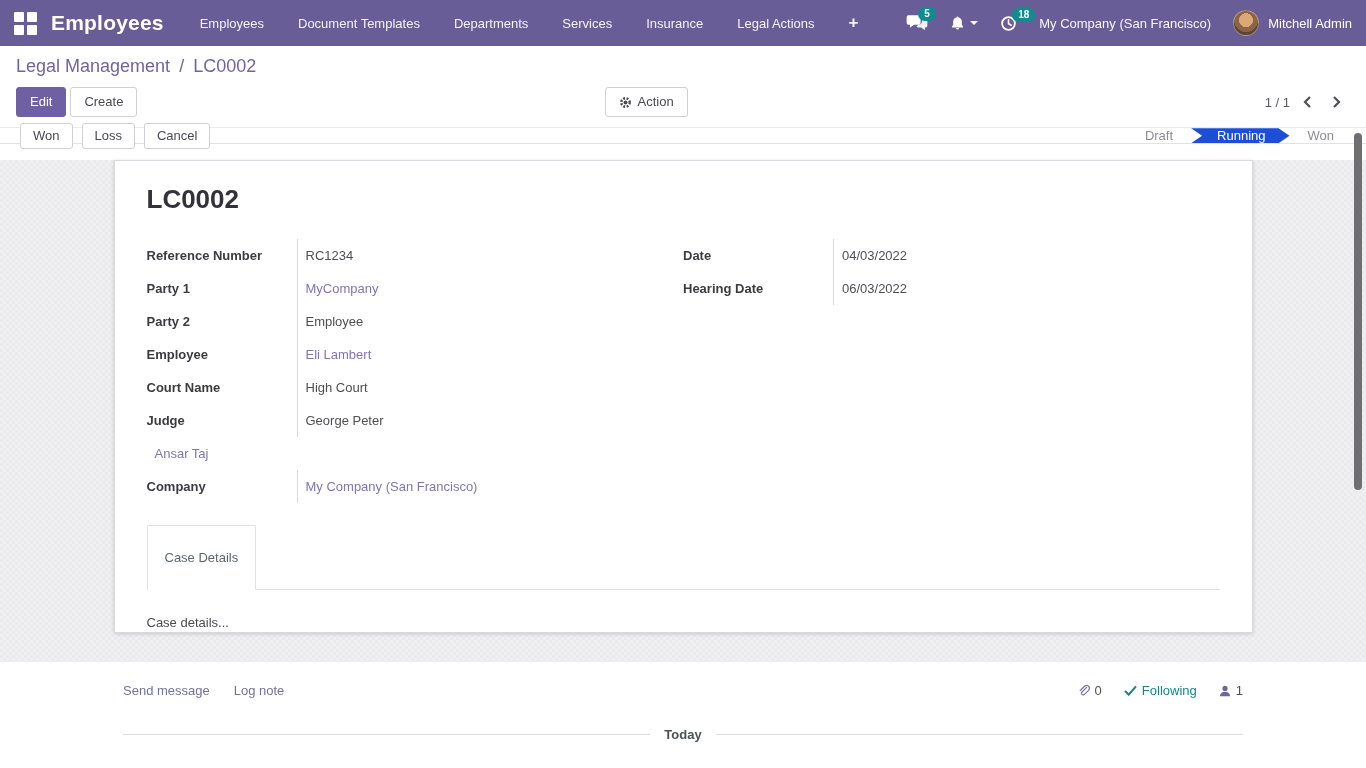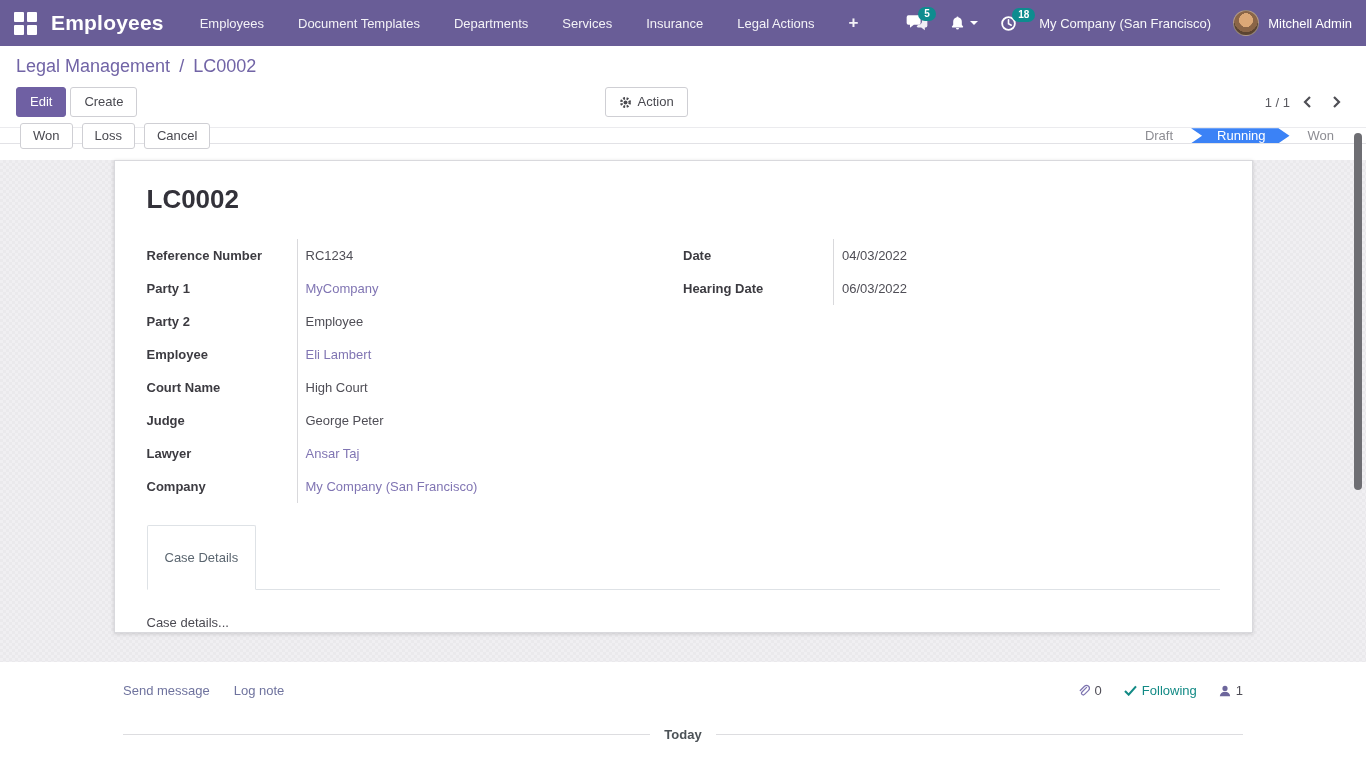--- a/index.html
+++ b/index.html
@@ -35,21 +35,21 @@
   .btn.action { display:flex; align-items:center; gap:6px; }
   .pager { display:flex; align-items:center; gap:4px; color:#5a5a60; font-size:13px; }
   .pager-btn { background:none; border:none; cursor:pointer; padding:4px 8px; display:flex; align-items:center; }
 
   
   .statusbar { height:17px; background:#fff; border-top:1px solid #ebebee; border-bottom:1px solid #e2e2e6; display:flex; align-items:center; padding:0 16px 0 20px; }
   .sb-left { display:flex; gap:5px; }
   .btn.small { padding:5px 12px; }
   .sb-right { margin-left:auto; display:flex; align-items:stretch; height:100%; }
   .state { display:flex; align-items:center; font-size:13px; color:#8d8d93; padding:0 16px; }
-  .state.active { background:#3b82f6; color:#fff; padding:0 24px 0 26px; clip-path:polygon(0 0, calc(100% - 11px) 0, 100% 50%, calc(100% - 11px) 100%, 0 100%, 11px 50%); margin:0 2px; cursor:default; }
+  .state.active { background:#1d4ed8; color:#fff; padding:0 24px 0 26px; clip-path:polygon(0 0, calc(100% - 11px) 0, 100% 50%, calc(100% - 11px) 100%, 0 100%, 11px 50%); margin:0 2px; cursor:default; }
 
   
   .content { height:502px; background-color:#f0eff2;
     background-image:
       linear-gradient(45deg, rgba(0,0,0,.025) 25%, transparent 25%, transparent 75%, rgba(0,0,0,.025) 75%),
       linear-gradient(45deg, rgba(0,0,0,.025) 25%, transparent 25%, transparent 75%, rgba(0,0,0,.025) 75%);
     background-size:6px 6px; background-position:0 0, 3px 3px; }
   .sheet { width:1139px; height:473px; margin:16px auto 0; background:#fff; border:1px solid #d9d9dd; box-shadow:0 1px 4px rgba(0,0,0,.15); padding:23px 32px; }
   .sheet-title { font-size:26px; font-weight:700; color:#33323a; margin-bottom:24px; }
   .field-area { display:flex; }
@@ -199,21 +199,20 @@
         </div>
         <div class="frow">
           <div class="flabel">Court Name</div>
           <div class="fvalue">High Court</div>
         </div>
         <div class="frow">
           <div class="flabel">Judge</div>
           <div class="fvalue">George Peter</div>
         </div>
         <div class="frow">
-          <div class="flabel">Lawyer</div>
           <div class="fvalue link">Ansar Taj</div>
         </div>
         <div class="frow">
           <div class="flabel">Company</div>
           <div class="fvalue link">My Company (San Francisco)</div>
         </div>
       </div>
       <div class="fcol right">
         <div class="frow">
           <div class="flabel">Date</div>

